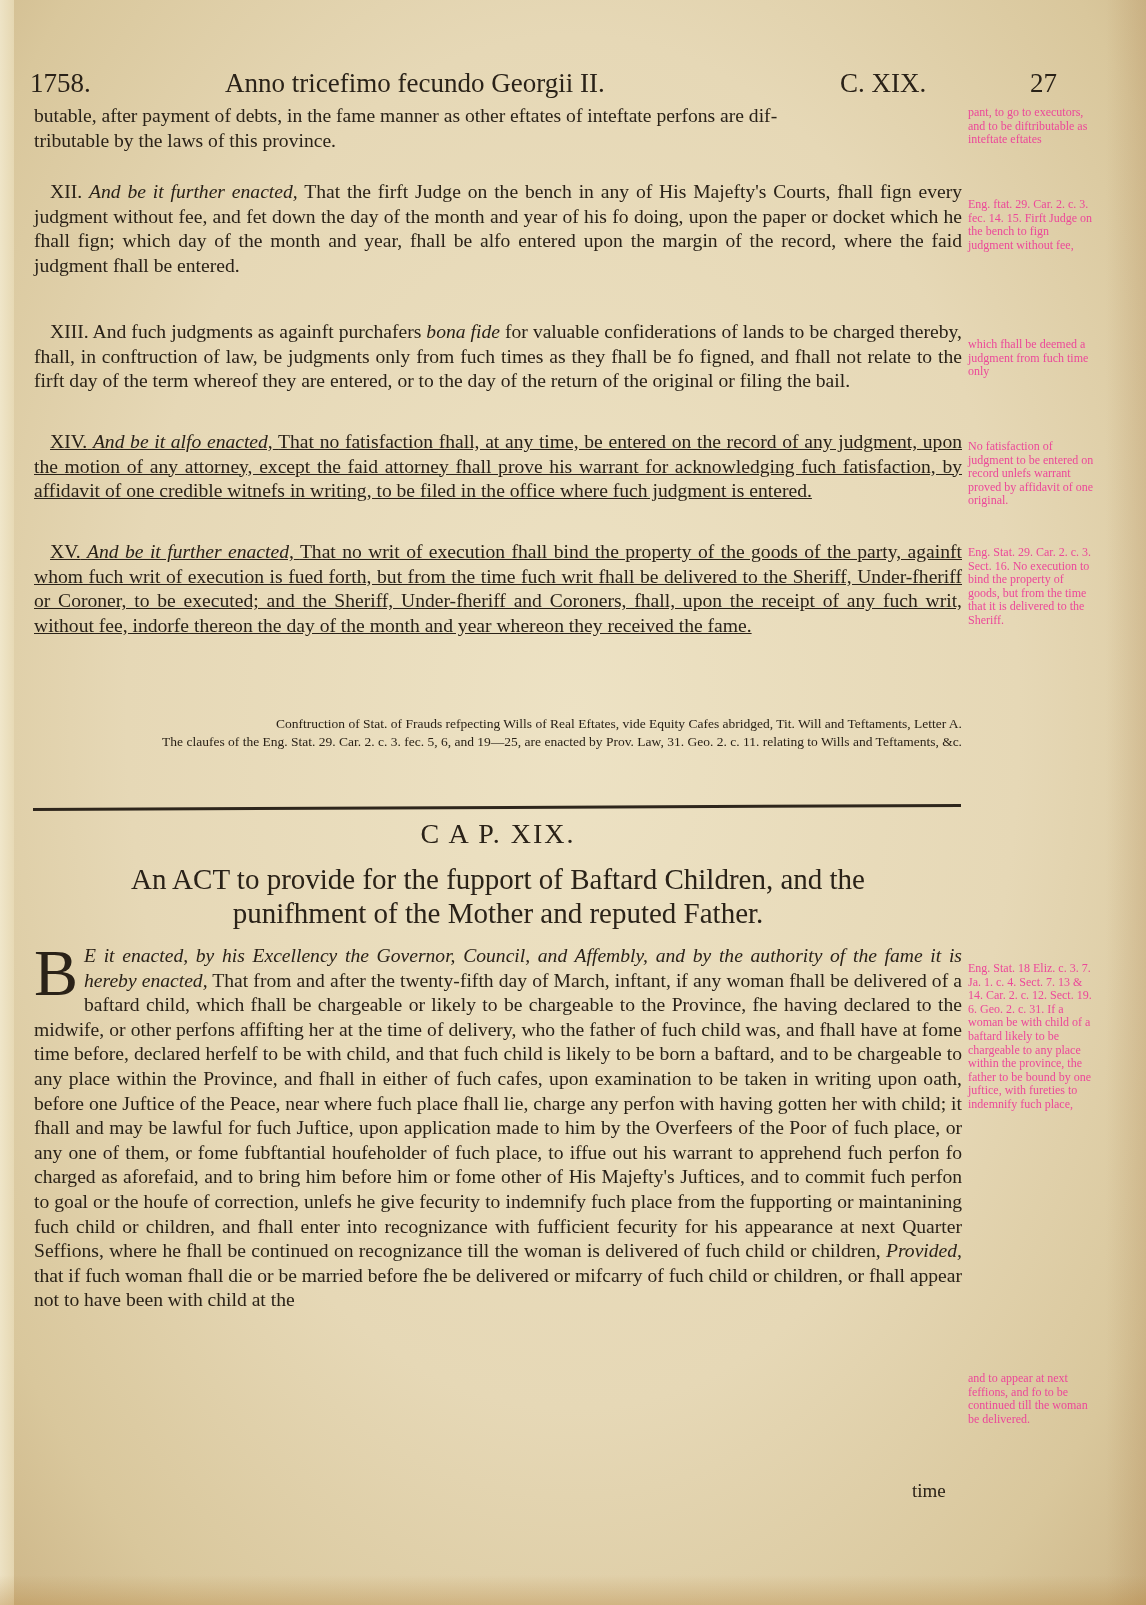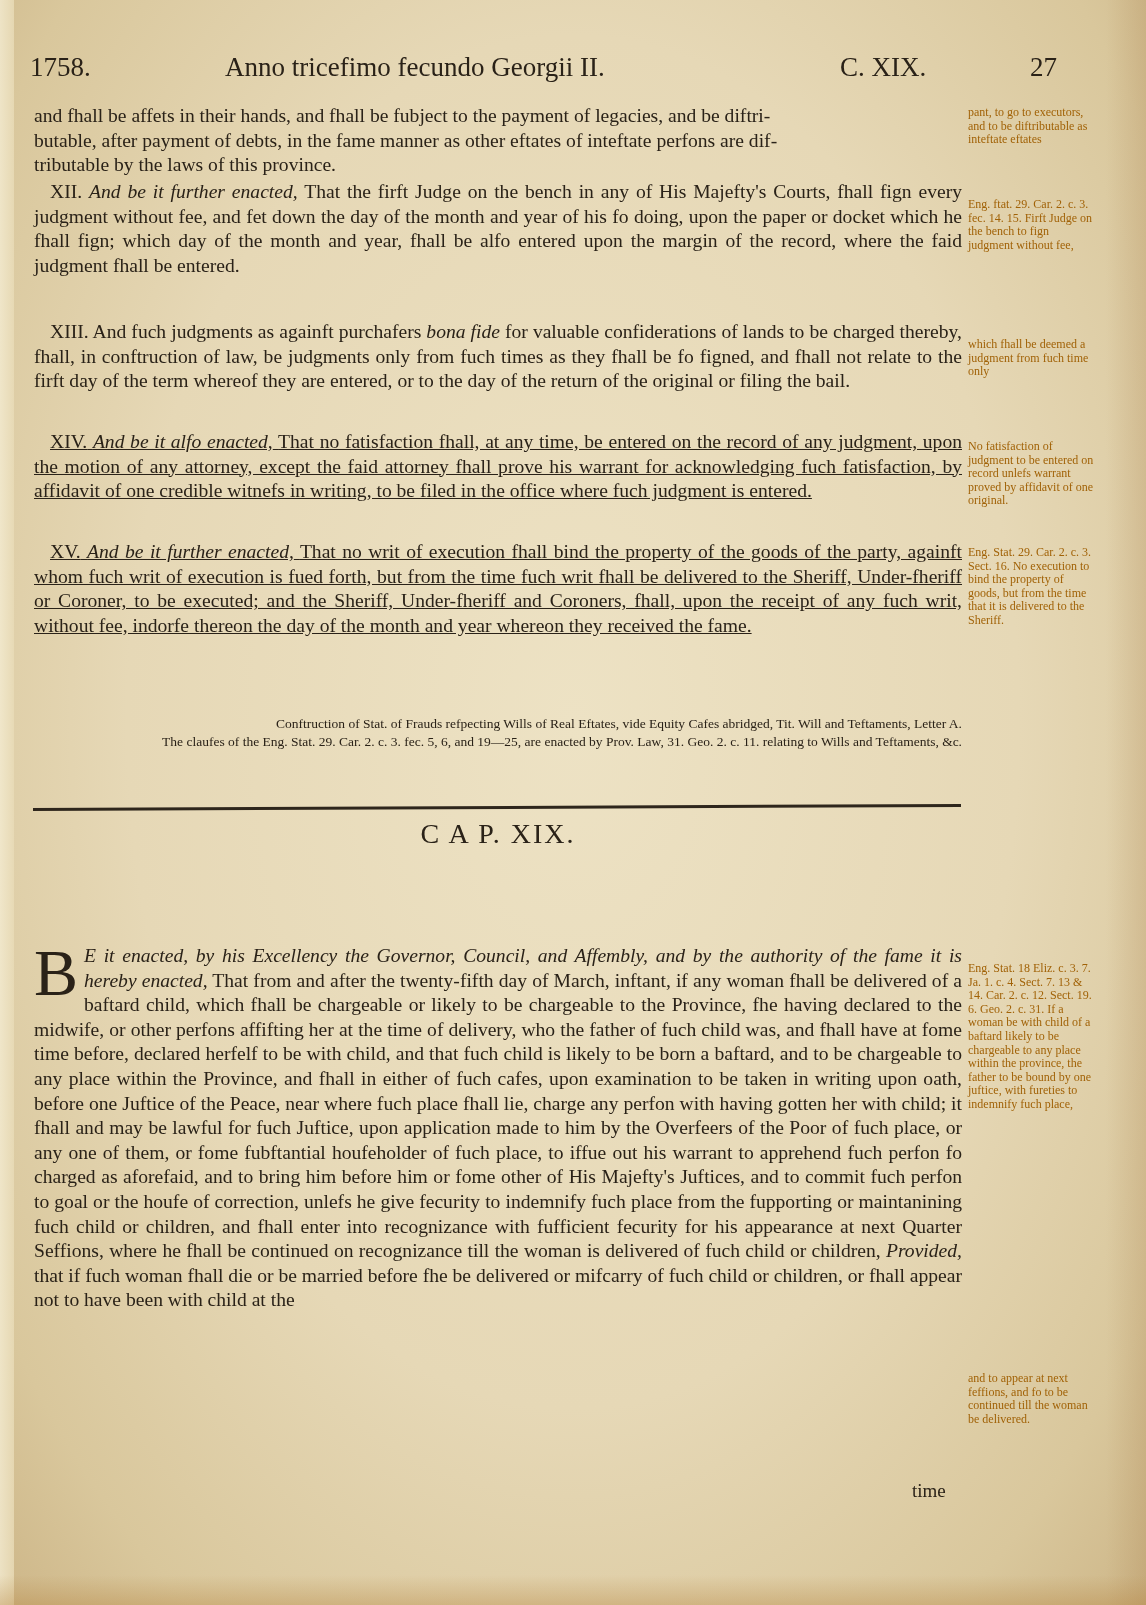--- a/index.html
+++ b/index.html
@@ -12,32 +12,32 @@
   }
   .page { position:absolute; left:0; top:0; width:1146px; height:1605px; }
   .edge-left { position:absolute; left:0; top:0; width:14px; height:1605px;
     background: linear-gradient(90deg, #f4ecd2 0%, #e9dcb8 100%); opacity:.8; }
   .edge-bottom { position:absolute; left:0; bottom:0; width:1146px; height:30px;
     background: linear-gradient(180deg, rgba(0,0,0,0) 0%, rgba(180,130,60,.35) 100%); }
   .edge-right { position:absolute; right:0; top:0; width:40px; height:1605px;
     background: linear-gradient(90deg, rgba(0,0,0,0), rgba(170,130,80,.25)); }
 
   .header { position:absolute; top:52px; left:30px; width:1070px; height:40px; font-size:27px; }
-  .header span { position:absolute; top:0; white-space:nowrap; }
+  .header span { position:absolute; top:16px; white-space:nowrap; }
   .h-year { left:0; }
   .h-title { left:195px; }
   .h-cap { left:810px; }
   .h-page { left:1000px; }
 
   .body-col { position:absolute; left:34px; width:928px; font-size:19.6px; line-height:24.6px; text-align:justify; }
   .body-col p { margin:0; }
   .indent { text-indent:16px; }
   .it { font-style:italic; }
 
-  .margin { position:absolute; left:968px; width:126px; font-size:12px; line-height:13.6px; color:#a16207; }
+  .margin { position:absolute; left:968px; width:126px; font-size:12px; line-height:13.6px; color:#ec4899; }
   .margin p { margin:0; }
 
   .note { position:absolute; left:34px; width:928px; font-size:13.5px; line-height:16px; }
   .note p { margin:0;text-align:right; }
 
   .rule { position:absolute; left:33px; top:806px; width:928px; height:3px; background:#2e261c; transform:rotate(-0.25deg); }
 
   .cap-title { position:absolute; top:818px; left:34px; width:928px; text-align:center; font-size:28px; letter-spacing:2px; }
   .act-title { position:absolute; top:862px; left:34px; width:928px; text-align:center; font-size:29px; line-height:34px; }
 
@@ -53,21 +53,20 @@
   <div class="edge-bottom"></div>
 
   <div class="header">
     <span class="h-year">1758.</span>
     <span class="h-title">Anno tricefimo fecundo Georgii II.</span>
     <span class="h-cap">C. XIX.</span>
     <span class="h-page">27</span>
   </div>
 
   <div class="body-col" style="top:104px;">
-    <p>and fhall be affets in their hands, and fhall be fubject to the payment of legacies, and be diftri-</p>
     <p>butable, after payment of debts, in the fame manner as other eftates of inteftate perfons are dif-</p>
     <p style="text-align:left;">tributable by the laws of this province.</p>
   </div>
 
   <div class="body-col" style="top:320px;">
     <p class="indent">
       <span>XIII.</span>
       <span>And fuch judgments as againft purchafers</span>
       <span class="it">bona fide</span>
       <span>for valuable confiderations of lands to be charged thereby, fhall, in conftruction of law, be judgments only from fuch times as they fhall be fo figned, and fhall not relate to the firft day of the term whereof they are entered, or to the day of the return of the original or filing the bail.</span>
@@ -99,20 +98,24 @@
   </div>
 
   <div class="note" style="top:716px;">
     <p class="indent">Conftruction of Stat. of Frauds refpecting Wills of Real Eftates, vide Equity Cafes abridged, Tit. Will and Teftaments, Letter A.</p>
     <p class="indent" style="margin-top:2px;">The claufes of the Eng. Stat. 29. Car. 2. c. 3. fec. 5, 6, and 19—25, are enacted by Prov. Law, 31. Geo. 2. c. 11. relating to Wills and Teftaments, &amp;c.</p>
   </div>
 
   <div class="rule"></div>
 
   <div class="cap-title">C A P. XIX.</div>
+  <div class="act-title">
+    <div>An ACT to provide for the fupport of Baftard Children, and the</div>
+    <div>punifhment of the Mother and reputed Father.</div>
+  </div>
 
   <div class="body-col" style="top:944px;">
     <p>
       <span class="dropcap">B</span>
       <span class="it">E it enacted, by his Excellency the Governor, Council, and Affembly, and by the authority of the fame it is hereby enacted,</span>
       <span>That from and after the twenty-fifth day of March, inftant, if any woman fhall be delivered of a baftard child, which fhall be chargeable or likely to be chargeable to the Province, fhe having declared to the midwife, or other perfons affifting her at the time of delivery, who the father of fuch child was, and fhall have at fome time before, declared herfelf to be with child, and that fuch child is likely to be born a baftard, and to be chargeable to any place within the Province, and fhall in either of fuch cafes, upon examination to be taken in writing upon oath, before one Juftice of the Peace, near where fuch place fhall lie, charge any perfon with having gotten her with child; it fhall and may be lawful for fuch Juftice, upon application made to him by the Overfeers of the Poor of fuch place, or any one of them, or fome fubftantial houfeholder of fuch place, to iffue out his warrant to apprehend fuch perfon fo charged as aforefaid, and to bring him before him or fome other of His Majefty's Juftices, and to commit fuch perfon to goal or the houfe of correction, unlefs he give fecurity to indemnify fuch place from the fupporting or maintanining fuch child or children, and fhall enter into recognizance with fufficient fecurity for his appearance at next Quarter Seffions, where he fhall be continued on recognizance till the woman is delivered of fuch child or children,</span>
       <span class="it">Provided,</span>
       <span>that if fuch woman fhall die or be married before fhe be delivered or mifcarry of fuch child or children, or fhall appear not to have been with child at the</span>
     </p>
   </div>

